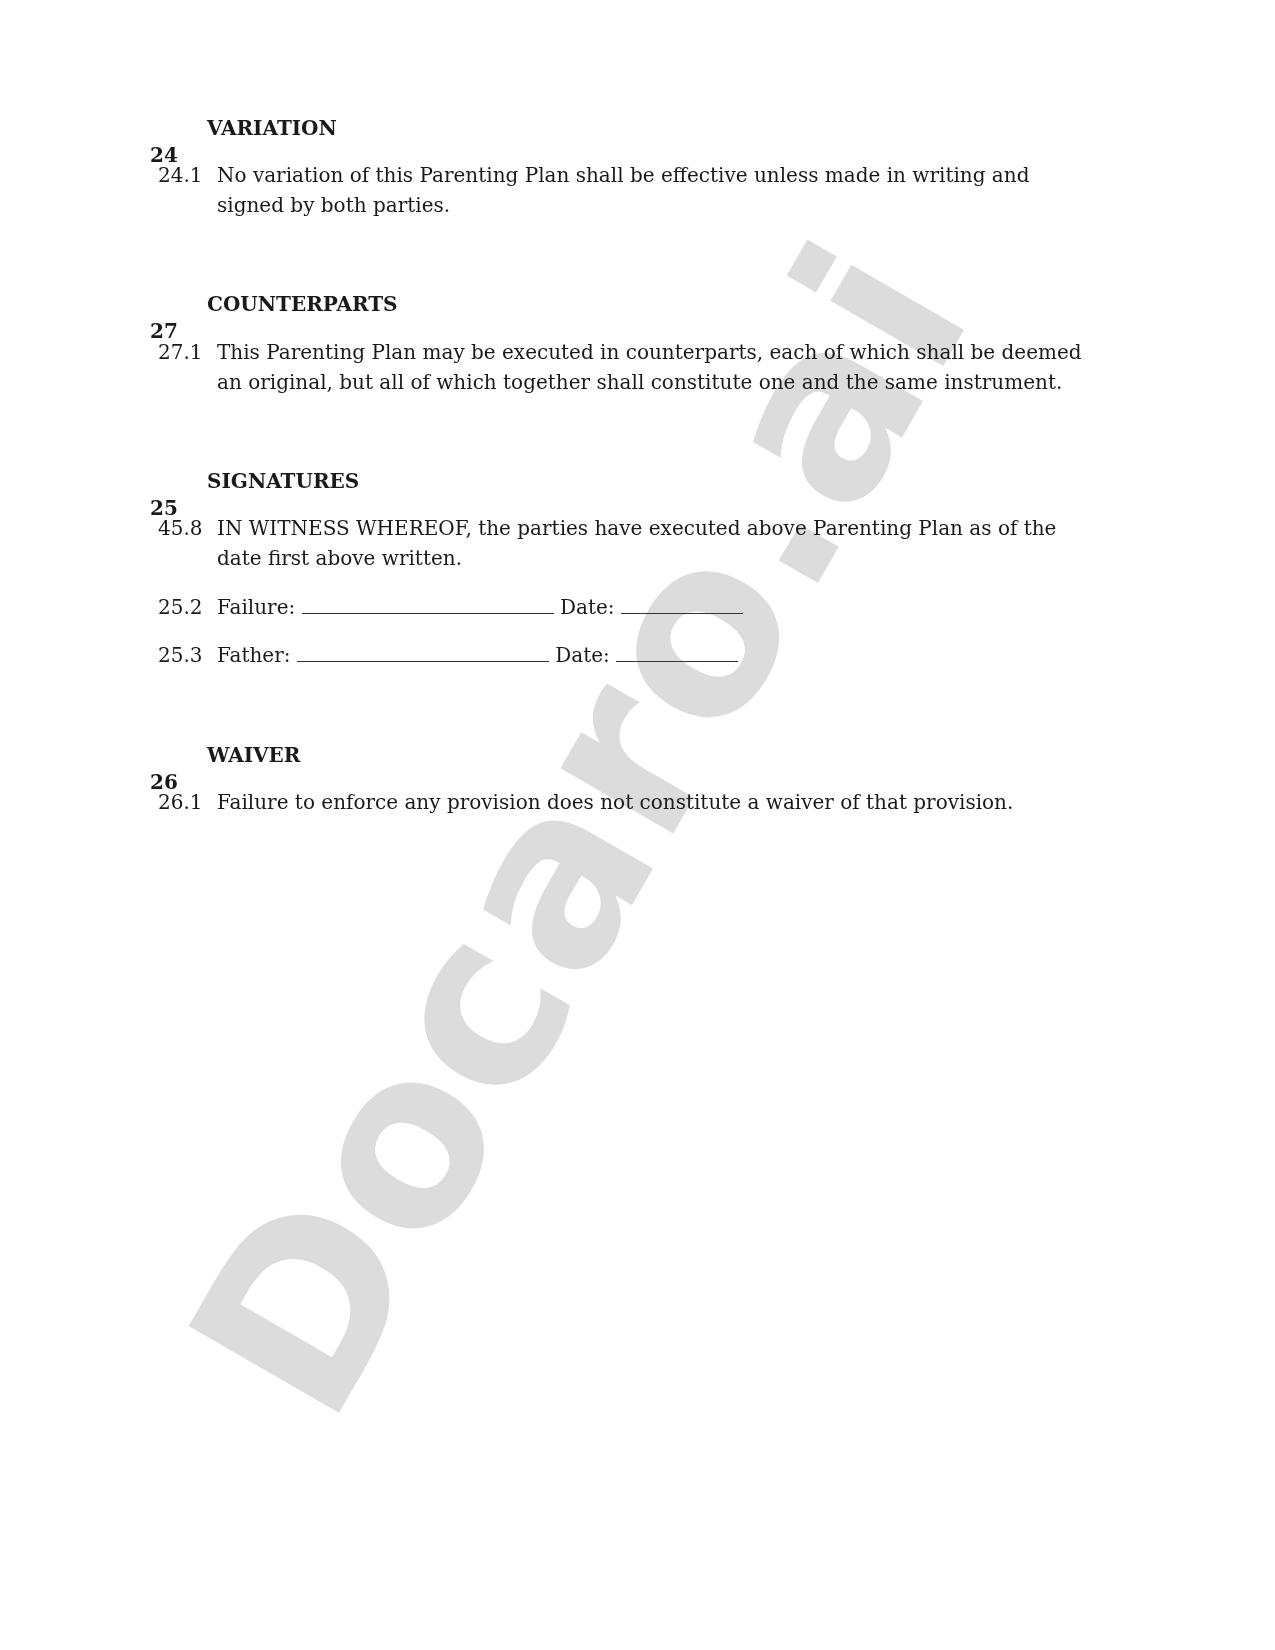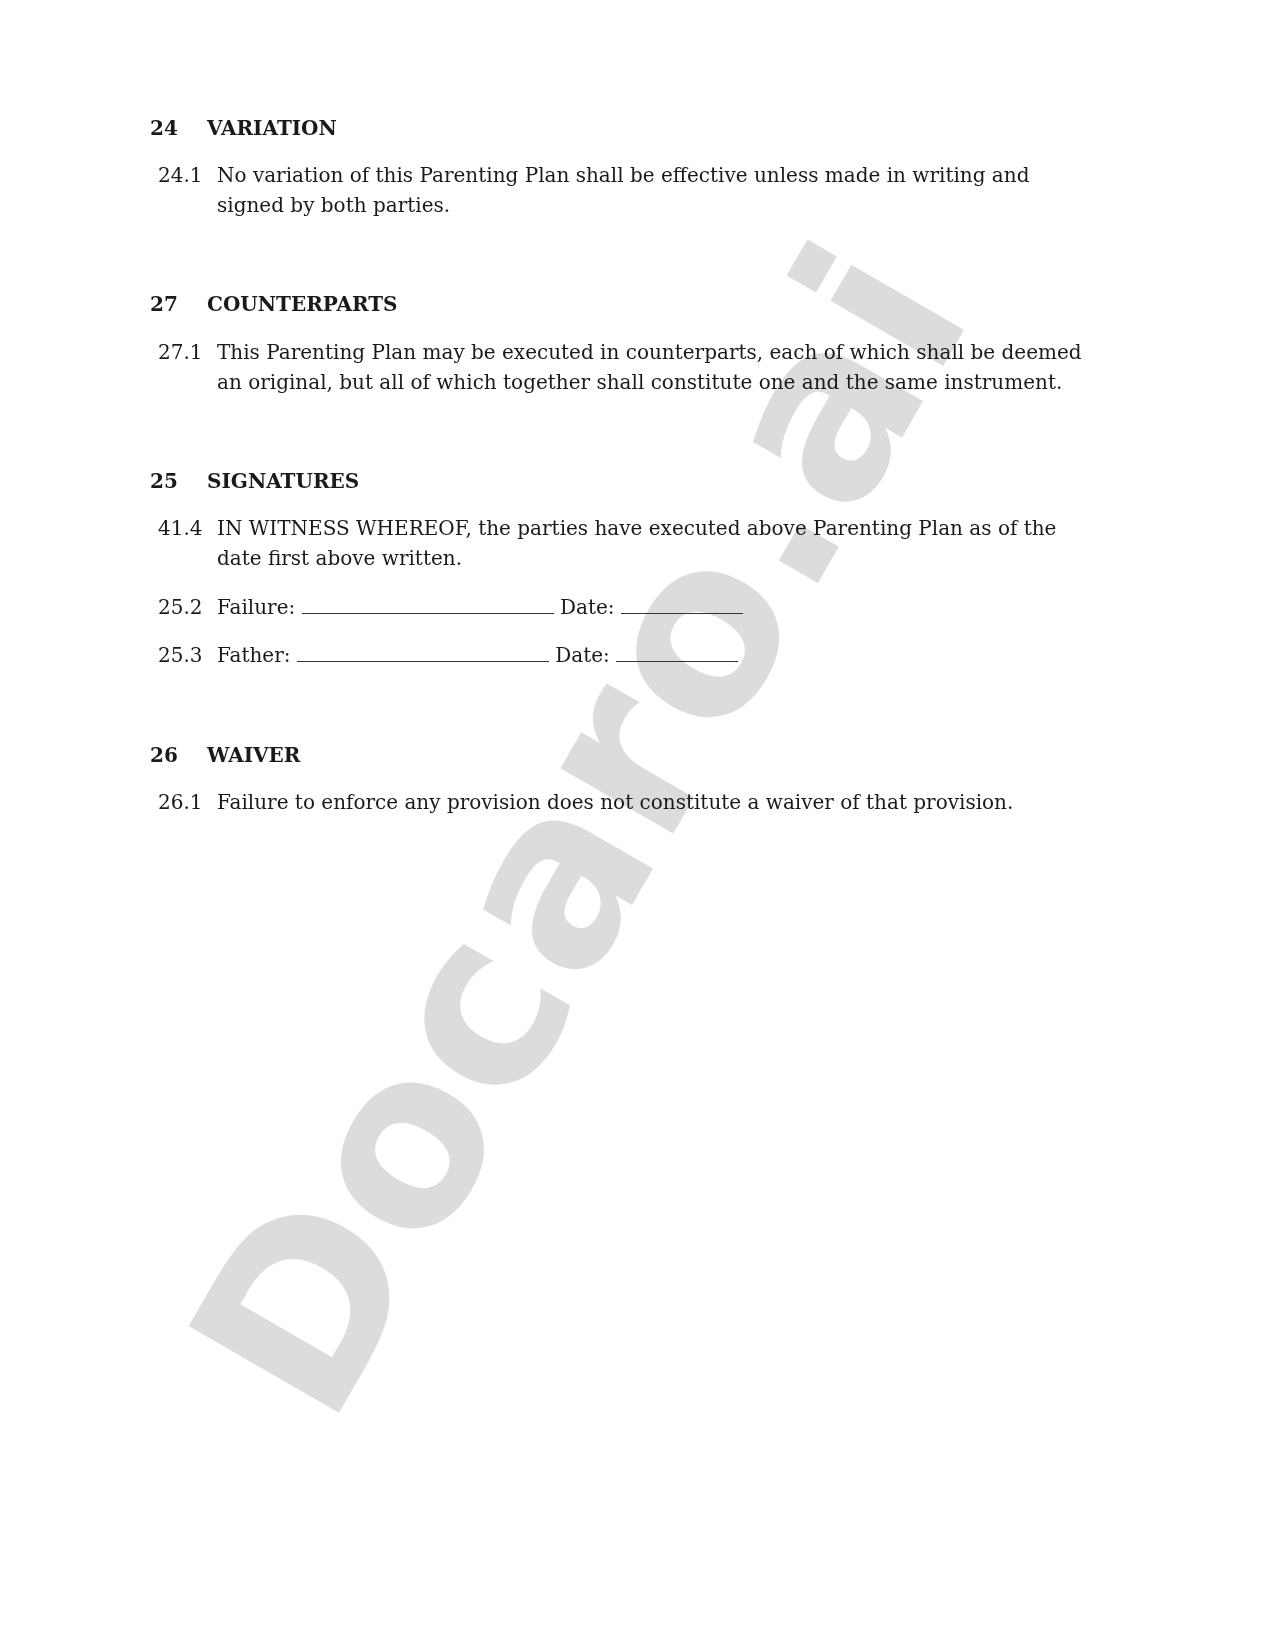--- a/index.html
+++ b/index.html
@@ -8,21 +8,21 @@
   .page { position: absolute; left: 0; top: 0; width: 1275px; height: 1650px; }
   .watermark { position: absolute; left: 0; top: 0; width: 1275px; height: 1650px; pointer-events: none; z-index: 0; }
   .watermark-text {
     position: absolute; left: 580px; top: 830px;
     transform: translate(-50%, -50%) rotate(-60deg);
     font-family: "DejaVu Sans", "Liberation Sans", sans-serif; font-weight: bold;
     font-size: 238px; letter-spacing: 2px; color: #dcdcdc; white-space: nowrap;
   }
   .content { position: absolute; left: 0; top: 0; width: 1275px; z-index: 1; }
   .heading { position: absolute; left: 0; font-weight: bold; font-size: 20px; }
-  .heading .num { position: absolute; left: 150px; width: 34px; text-align: left; }
+  .heading .num { position: absolute; left: 150px; width: 34px; text-align: left; margin-top: 27px; }
   .heading .title { position: absolute; left: 207px; white-space: nowrap; }
   .clause { position: absolute; left: 0; font-size: 20px; line-height: 30px; }
   .clause .num { position: absolute; left: 158px; }
   .clause .text { position: absolute; left: 217px; width: 880px; }
   .sig-line { display: inline-block; border-bottom: 1.5px solid #333; height: 18px; vertical-align: baseline; }
 </style>
 </head>
 <body>
 
 <div class="page">
@@ -49,21 +49,21 @@
     <div class="clause" style="top:337px;">
       <span class="num">27.1</span>
       <span class="text">This Parenting Plan may be executed in counterparts, each of which shall be deemed an original, but all of which together shall constitute one and the same instrument.</span>
     </div>
 
     <div class="heading" style="top:469px;">
       <span class="num">25</span>
       <span class="title">SIGNATURES</span>
     </div>
     <div class="clause" style="top:513px;">
-      <span class="num">41.4</span>
+      <span class="num">45.8</span>
       <span class="text">IN WITNESS WHEREOF, the parties have executed above Parenting Plan as of the date first above written.</span>
     </div>
     <div class="clause" style="top:592px;">
       <span class="num">25.2</span>
       <span class="text">
         <span>Failure:</span>
         <span class="sig-line" style="width:252px;"></span>
         <span>Date:</span>
         <span class="sig-line" style="width:122px;"></span>
       </span>

